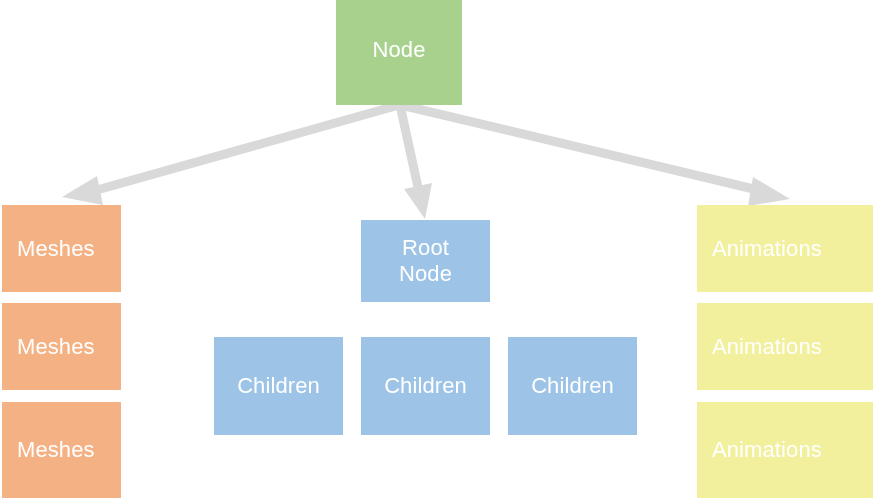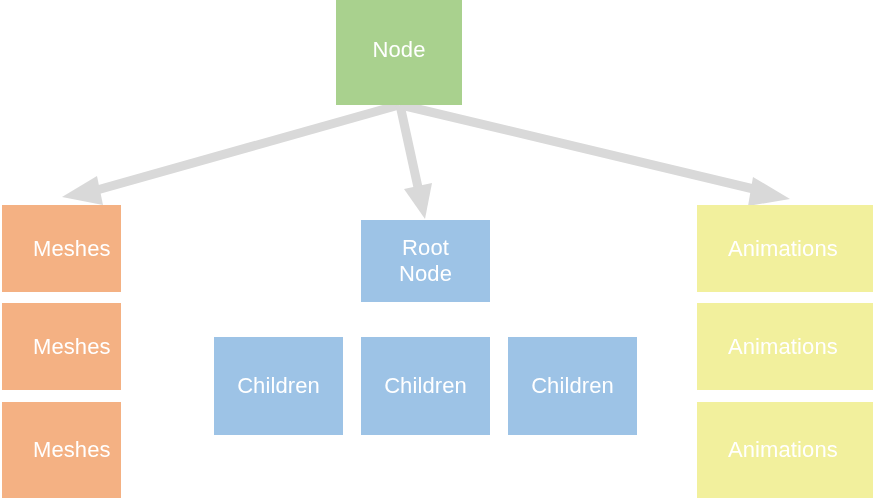--- a/index.html
+++ b/index.html
@@ -35,21 +35,21 @@
     display: flex;
     align-items: center;
     color: #ffffff;
     font-size: 22px;
     line-height: 1.18;
     letter-spacing: 0.1px;
     white-space: pre-line;
   }
   .node.align-left {
     justify-content: flex-start;
-    padding-left: 31px;
+    padding-left: 15px;
     text-align: left;
   }
   .node.align-center {
     justify-content: center;
     text-align: center;
   }
   .node-label {
     display: block;
   }
   

